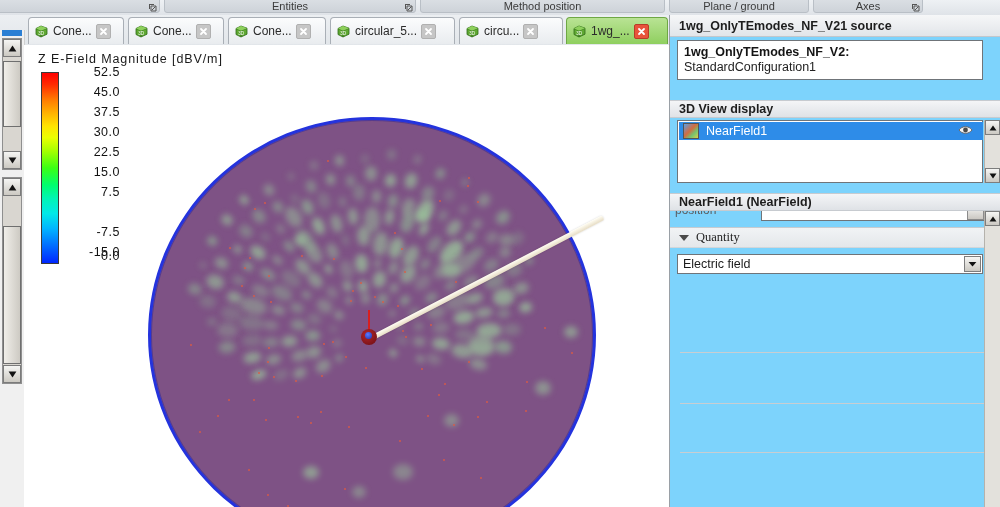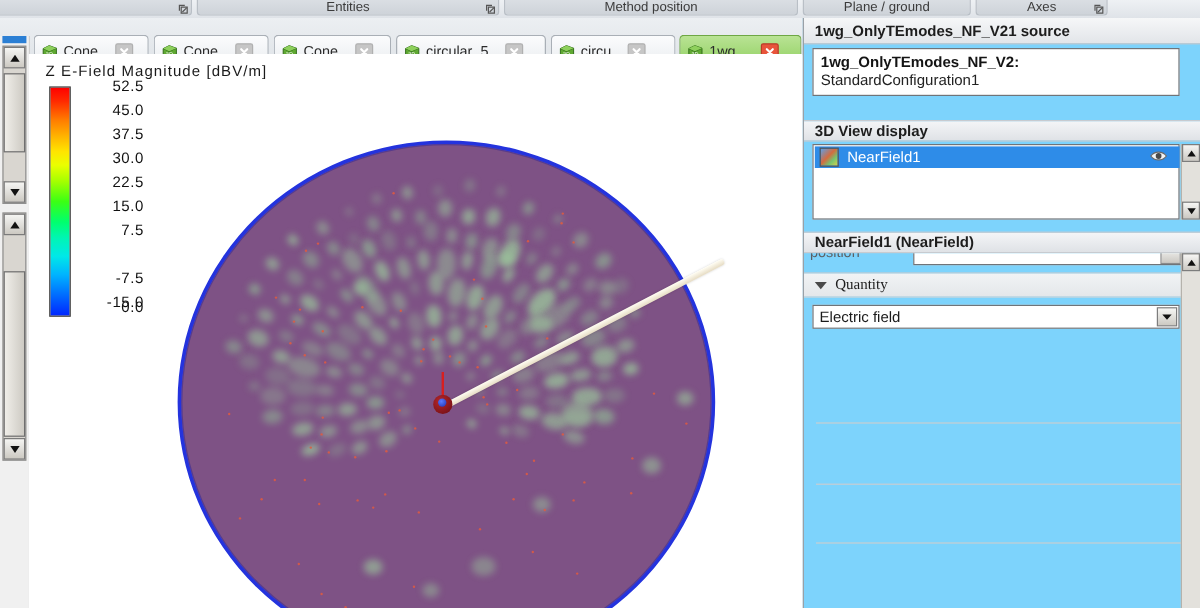--- a/index.html
+++ b/index.html
@@ -22,21 +22,21 @@
     display:flex;align-items:flex-end;justify-content:center;}
   .rgroup span{font-size:11px;color:#3b3b3b;line-height:11px;
     white-space:nowrap;padding-bottom:0px;margin-top:28px;}
   .rdlg{position:absolute;right:2px;bottom:0px;width:9px;height:9px;}
   .rdlg svg{display:block}
 
   
   .tabstrip{position:absolute;left:0;top:15px;width:1000px;height:30px;
     background:linear-gradient(#eceff2,#e2e6ea);
     border-bottom:1px solid #9aa0a6;}
-  .tab{position:absolute;top:14px;height:27px;
+  .tab{position:absolute;top:2px;height:27px;
     background:linear-gradient(#fbfcfd,#e9ecef);
     border:1px solid #a9afb6;border-bottom:none;
     border-radius:4px 4px 0 0;box-sizing:border-box;
     display:flex;align-items:center;gap:4px;padding:0 4px 0 5px;}
   .tab.active{background:linear-gradient(#b9e394,#8fcf5f);
     border-color:#6ea744;}
   .tab .tlabel{font-size:12px;color:#2b2b2b;white-space:nowrap;
     overflow:hidden;}
   .cube{width:15px;height:15px;flex:0 0 15px;position:relative;}
   .cube svg{display:block}

